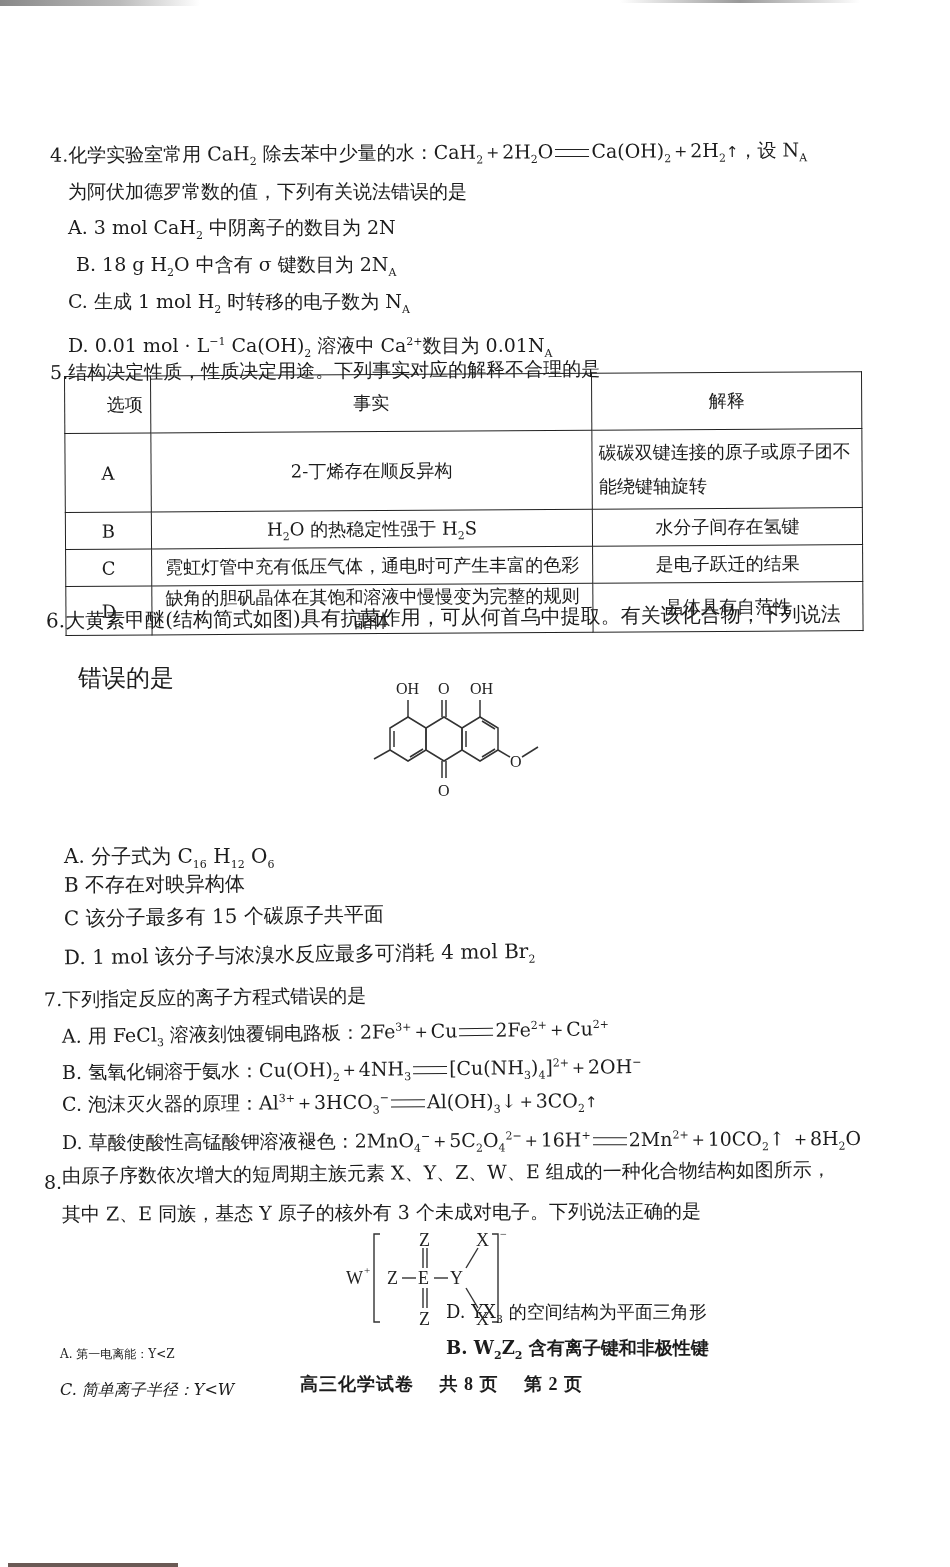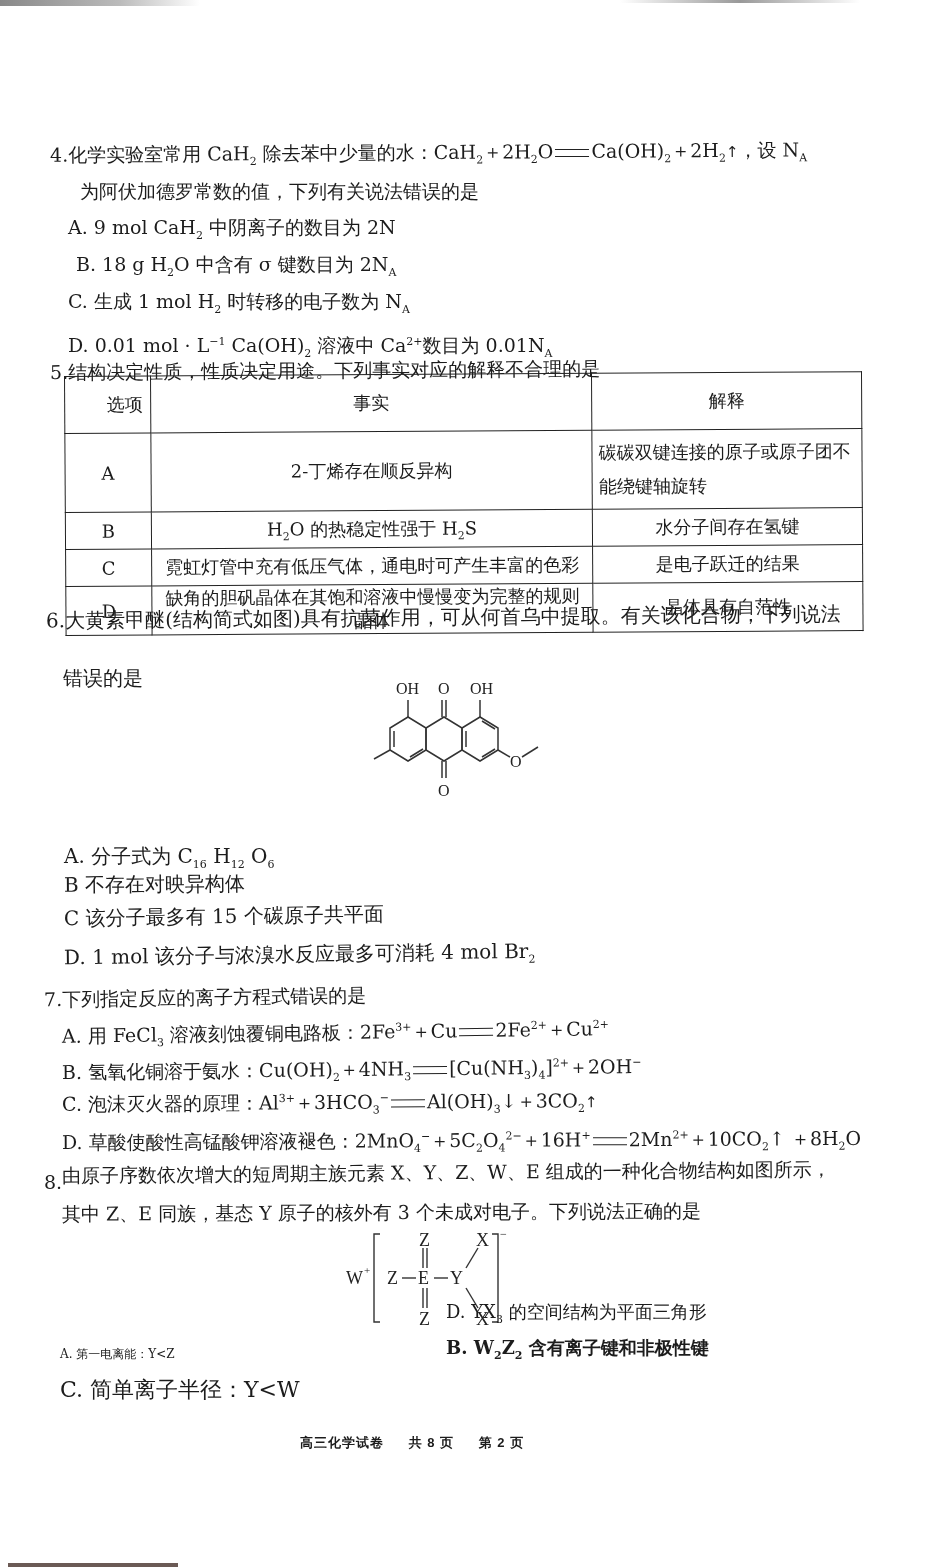--- a/index.html
+++ b/index.html
@@ -21,38 +21,38 @@
   .q5-table td, .q5-table th { border: 1.6px solid #222; text-align: center; padding: 0 6px; font-weight: normal; }
   .q5-table th { height: 56px; }
   .q5-table .c-opt { width: 40px; padding-left: 40px; }
   .q5-table .c-fact { width: 450px; }
   .q5-table .c-exp { width: 270px; }
   .q5-table td.exp-left { text-align: left; line-height: 34px; }
   .q5-table tr.r-a td { height: 78px; }
   .q5-table tr.r td { height: 36px; }
 
   .figure { position: absolute; }
-  .footer { position: absolute; left: 300px; top: 1434px; font-family: Liberation Sans, sans-serif; font-weight: bold; font-size: 13px; letter-spacing: 1px; white-space: nowrap; }
+  .footer { position: absolute; left: 300px; top: 1372px; font-family: Liberation Serif, serif; font-weight: bold; font-size: 18px; letter-spacing: 1px; white-space: nowrap; }
   .footer span { margin-right: 20px; }
 </style>
 </head>
 <body>
 
 <div class="scan-top-left"></div>
 <div class="scan-top-right"></div>
 <div class="scan-bottom-left"></div>
 
 <div>
   <div class="line" style="left:50px; top:140px; transform:rotate(-0.4deg);">
     <span class="q-num">4.</span><span>化学实验室常用 CaH</span><sub>2</sub><span> 除去苯中少量的水：CaH</span><sub>2</sub><span>＋2H</span><sub>2</sub><span>O</span><span class="eq-sign"></span><span>Ca(OH)</span><sub>2</sub><span>＋2H</span><sub>2</sub><span class="arrow-up">↑</span><span>，设 N</span><sub>A</sub>
   </div>
-  <div class="line" style="left:68px; top:179px;margin-left:12px;">为阿伏加德罗常数的值，下列有关说法错误的是</div>
+  <div class="line" style="left:68px; top:179px;">为阿伏加德罗常数的值，下列有关说法错误的是</div>
 
   <div class="line" style="left:68px; top:215px;">
-    <span>A. 9 mol CaH</span><sub>2</sub><span> 中阴离子的数目为 2N</span>
+    <span>A. 3 mol CaH</span><sub>2</sub><span> 中阴离子的数目为 2N</span>
   </div>
   <div class="line" style="left:68px; top:252px;margin-left:8px;">
     <span>B. 18 g H</span><sub>2</sub><span>O 中含有 σ 键数目为 2N</span><sub>A</sub>
   </div>
   <div class="line" style="left:68px; top:289px;">
     <span>C. 生成 1 mol H</span><sub>2</sub><span> 时转移的电子数为 N</span><sub>A</sub>
   </div>
   <div class="line" style="left:68px; top:325px;margin-top:8px;">
     <span>D. 0.01 mol · L</span><sup>−1</sup><span> Ca(OH)</span><sub>2</sub><span> 溶液中 Ca</span><sup>2+</sup><span>数目为 0.01N</span><sub>A</sub>
   </div>
@@ -91,21 +91,21 @@
       <td>晶体具有自范性</td>
     </tr>
   </tbody>
     </table>
 </div>
 
 <div>
   <div class="line" style="left:46px; top:605px; font-size:20px; transform:rotate(-0.5deg);">
     <span>6.</span><span>大黄素甲醚(结构简式如图)具有抗菌作用，可从何首乌中提取。有关该化合物，下列说法</span>
   </div>
-  <div class="line" style="left:63px; top:666px; font-size:20px;">错误的是</div>
+  <div class="line" style="left:78px; top:666px; font-size:24px;">错误的是</div>
 
   <svg class="figure" style="left:330px; top:672px;" width="240" height="150" viewBox="0 0 240 150">
     <g stroke="#333" stroke-width="1.5" fill="none">
 
       <polygon points="78,45 60,56 60,78 78,89 96,78 96,56"></polygon>
       <line x1="64" y1="59" x2="64" y2="75"></line>
       <line x1="80" y1="85" x2="93" y2="77"></line>
 
       <polygon points="96,56 114,45 132,56 132,78 114,89 96,78"></polygon>
 
@@ -199,21 +199,21 @@
       <text x="136" y="18">X</text>
       <text x="136" y="97">X</text>
       <text x="160" y="10" font-size="12">−</text>
     </g>
   </svg>
 
   <div class="line" style="left:60px; top:1342px; font-size:12px;">A. 第一电离能：Y&lt;Z</div>
   <div class="line" style="left:446px; top:1336px; font-size:18px;font-weight:bold;">
     <span>B. W</span><sub>2</sub><span>Z</span><sub>2</sub><span> 含有离子键和非极性键</span>
   </div>
-  <div class="line" style="left:60px; top:1378px; font-size:22px;">C. 简单离子半径：Y&lt;W</div>
+  <div class="line" style="left:60px; top:1378px; font-size:16px;font-style:italic;">C. 简单离子半径：Y&lt;W</div>
   <div class="line" style="left:446px; top:1300px; font-size:18px;">
     <span>D. YX</span><sub>3</sub><span> 的空间结构为平面三角形</span>
   </div>
 </div>
 
 <div class="footer">
   <span>高三化学试卷</span>
   <span>共 8 页</span>
   <span>第 2 页</span>
 </div>

